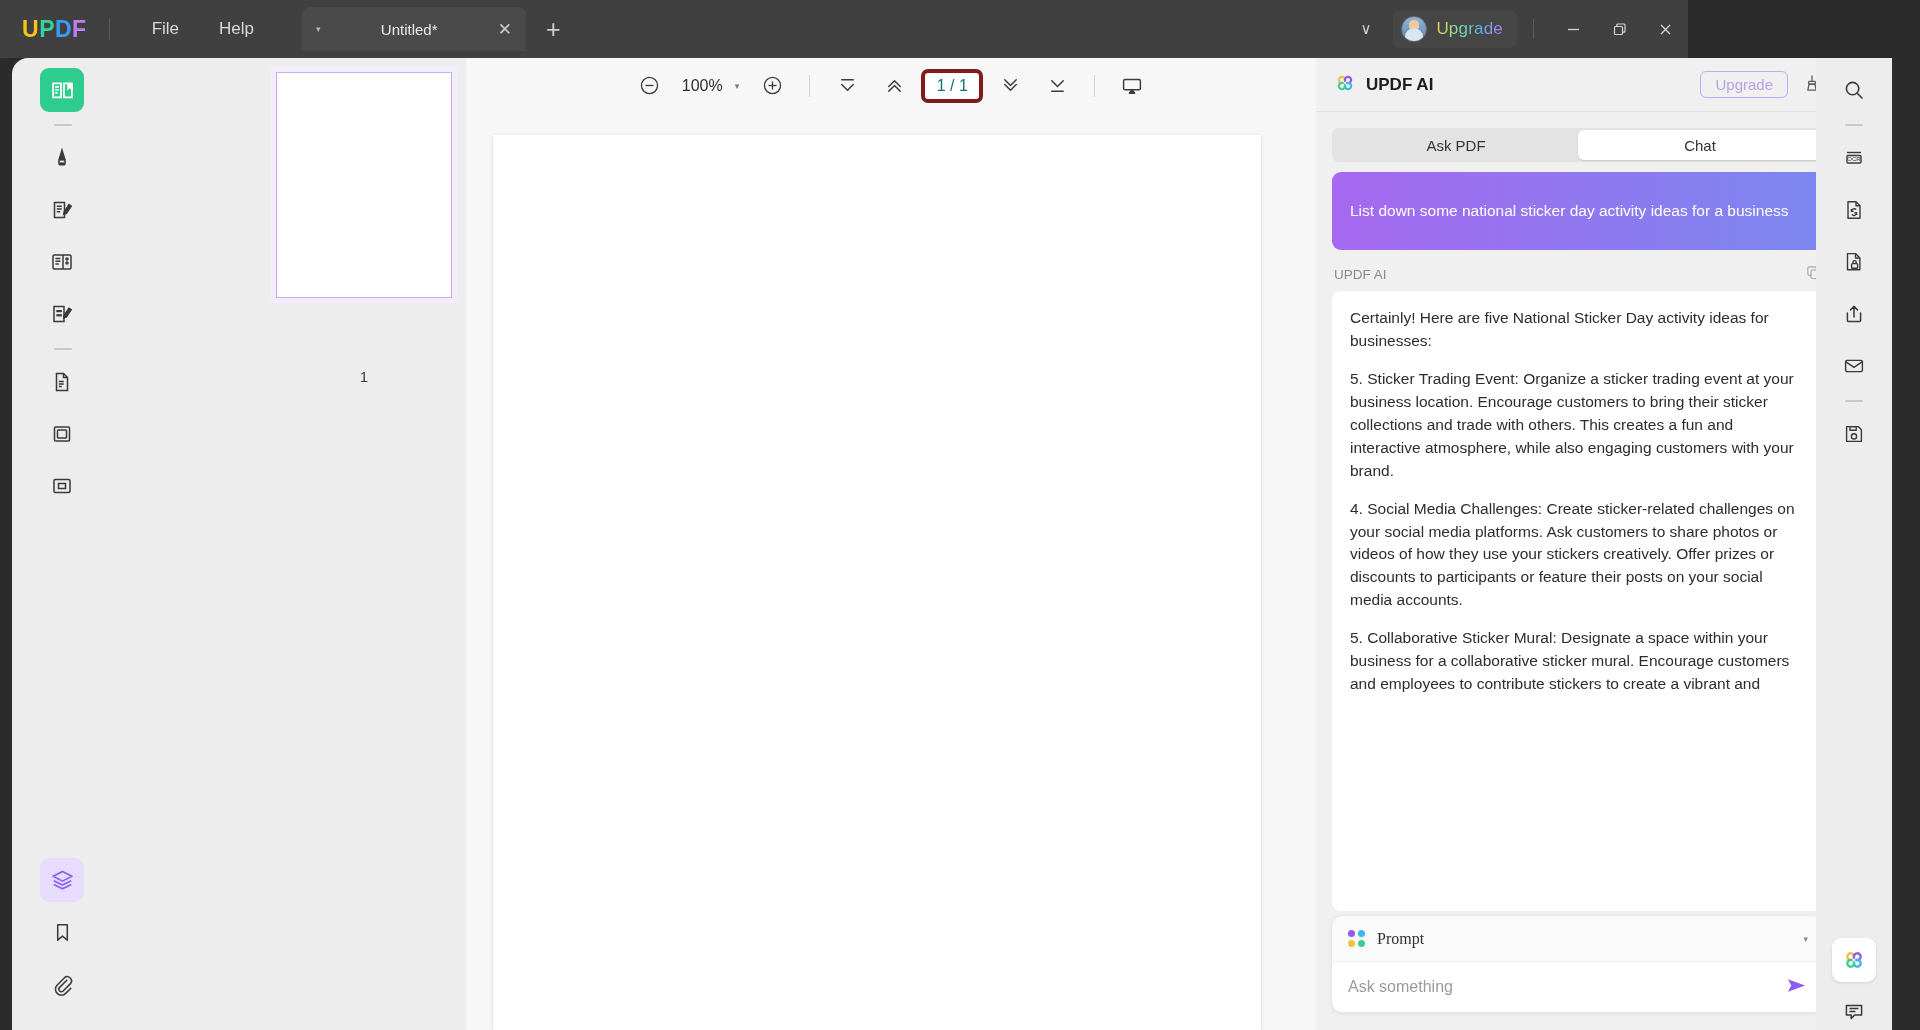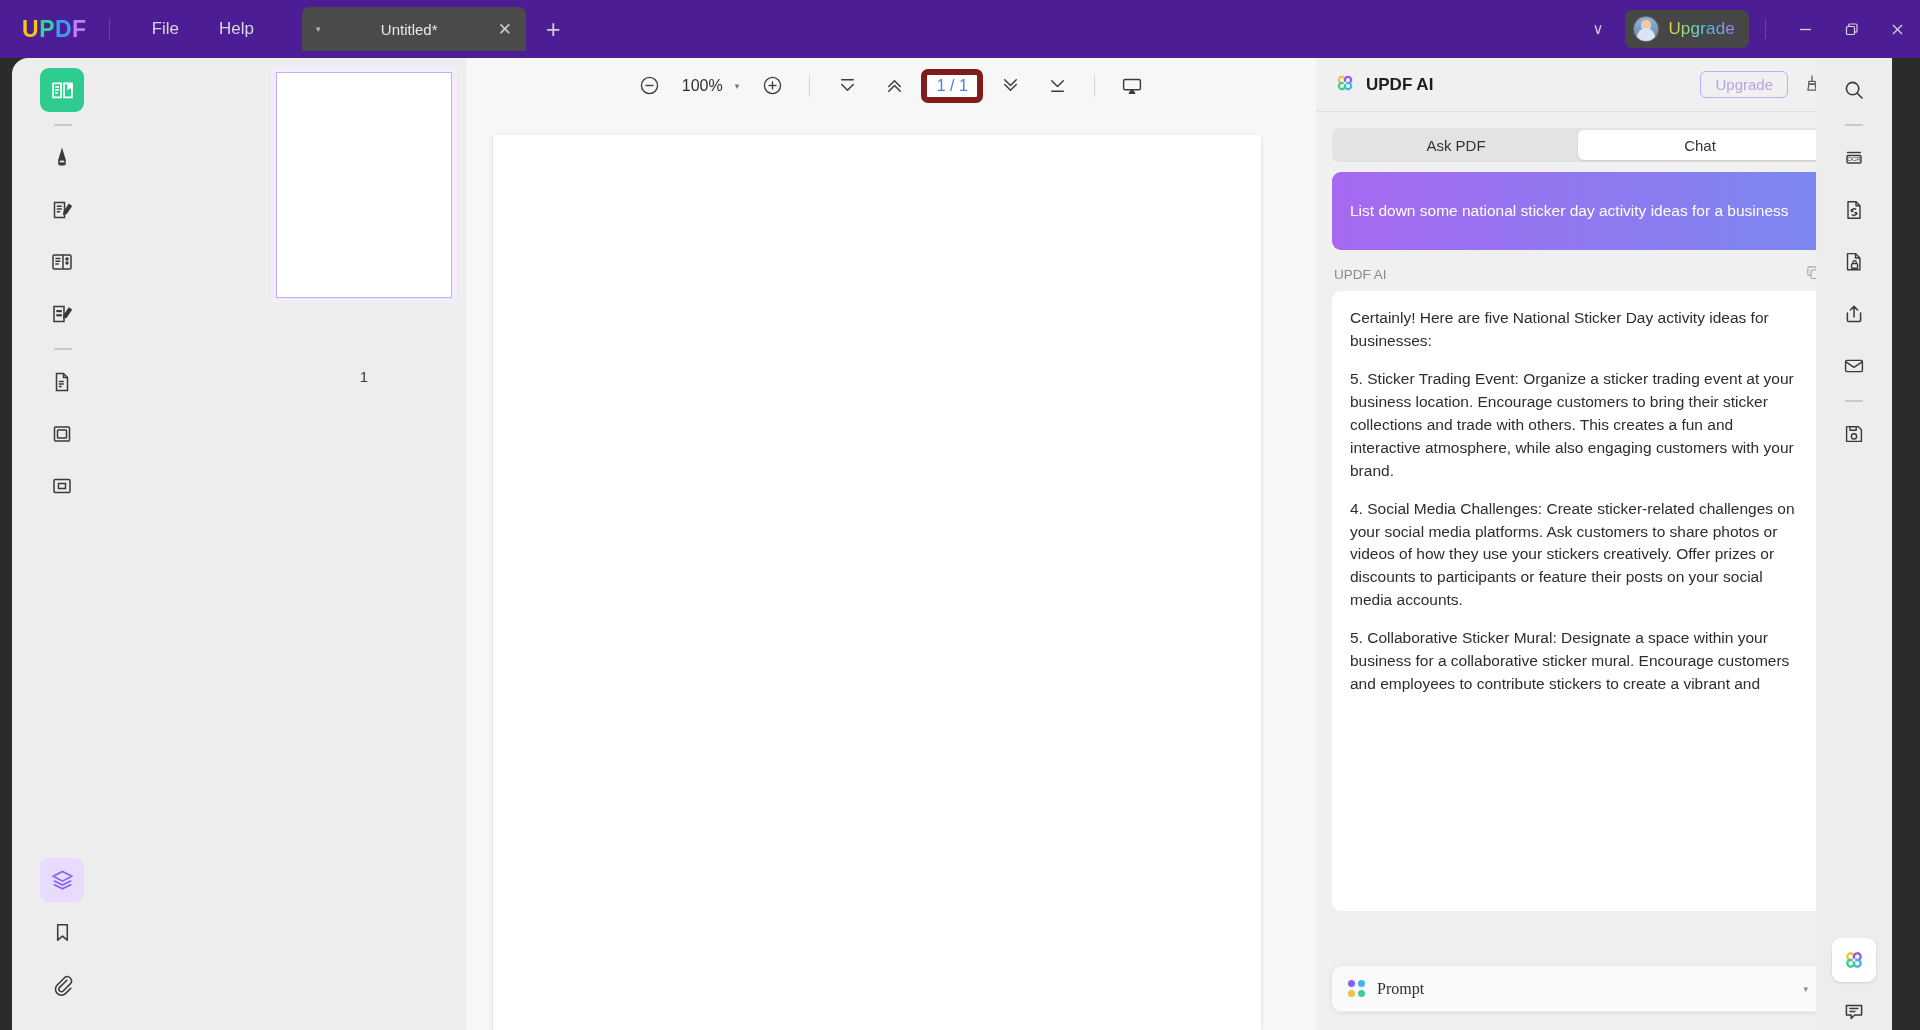--- a/index.html
+++ b/index.html
@@ -5,22 +5,22 @@
   * { box-sizing: border-box; margin: 0; padding: 0; }
   html, body {
     width: 1920px; height: 1030px;
     font-family: "Liberation Sans", sans-serif;
     background: #2b2b2b; overflow: hidden;
   }
   .app { position: relative; width: 1920px; height: 1030px; background: #2b2b2b; }
 
   
   .titlebar {
-    position: absolute; top: 0; left: 0; width: 1920px; height: 58px;
-    background: #4c1d95; display: flex; align-items: center;
+    position: absolute; top: 0; left: 0; width: 1688px; height: 58px;
+    background: #404040; display: flex; align-items: center;
   }
   .logo { margin-left: 22px; font-size: 23px; font-weight: bold; letter-spacing: .5px; }
   .logo span:nth-child(1){color:#f5c518;} .logo span:nth-child(2){color:#34d399;}
   .logo span:nth-child(3){color:#3b9cf5;} .logo span:nth-child(4){color:#c07ef5;}
   .tb-sep { width:1px; height:22px; background:#575757; margin:0 22px; }
   .menu-item {
     color:#d8d8d8; font-size:17px; padding:7px 20px; border-radius:5px; cursor:default;
   }
   .tab {
     margin-left: 28px; width: 224px; height: 44px; border-radius: 8px 8px 0 0;
@@ -84,22 +84,22 @@
   .doctop {
     position:absolute; left:466px; top:58px; width:850px; height:55px; background:#f7f7f7;
     display:flex; align-items:center; justify-content:center; gap:7px;
   }
   .tbtn { width:40px; height:40px; border-radius:7px; display:flex; align-items:center;
           justify-content:center; cursor:pointer; color:#3c3c3c; }
   .zoomval { font-size:16px; color:#2e2e2e; padding:0 5px; }
   .zoomcaret{ font-size:9px; color:#757575; margin-right:6px; cursor:pointer; }
   .vsep { width:1px; height:22px; background:#d5d5d5; margin:0 10px; }
   .pagebox {
-    width:62px; height:34px; border:6px solid #7f1d1d; border-radius:7px; background:#fff;
-    display:flex; align-items:center; justify-content:center; font-size:16px; color:#3b82f6;
+    width:62px; height:34px; border:4px solid #7f1d1d; border-radius:7px; background:#fff;
+    display:flex; align-items:center; justify-content:center; font-size:16px; color:#0f766e;
   }
   .canvas {
     position:absolute; left:466px; top:113px; width:850px; height:917px; background:#f7f7f7;
   }
   .page {
     position:absolute; left:27px; top:22px; width:768px; height:895px; background:#fff;
     box-shadow:0 1px 4px rgba(0,0,0,.13);
   }
 
   
@@ -408,20 +408,28 @@
       <div class="prompt-row">
         <span class="dots">
           <i style="background:#8b5cf6"></i>
             <i style="background:#3bb6f0"></i>
           <i style="background:#f0c040"></i>
             <i style="background:#3ecf8e"></i>
         </span>
         <span class="prompt-label">Prompt</span>
         <span class="prompt-caret">▾</span>
       </div>
+      <div class="ask-row">
+        <input class="ask-input" type="text" placeholder="Ask something" value="" style="">
+        <span class="send">
+          <svg width="23" height="23" viewBox="0 0 24 24">
+              <path d="M3 5.5 21 12 3 18.5l3.6-6.5z" fill="#8b5cf6"></path>
+            </svg>
+        </span>
+      </div>
     </div>
   </div>
 
   <div class="rightpanel">
     <div class="rtool" style="top:10px">
       <svg width="24" height="24" viewBox="0 0 24 24" fill="none" stroke="#3a3a3a" stroke-width="1.6" stroke-linecap="round">
         <circle cx="10.6" cy="10.6" r="6.2"></circle>
           <line x1="15.2" y1="15.2" x2="20" y2="20"></line>
       </svg>
     </div>

